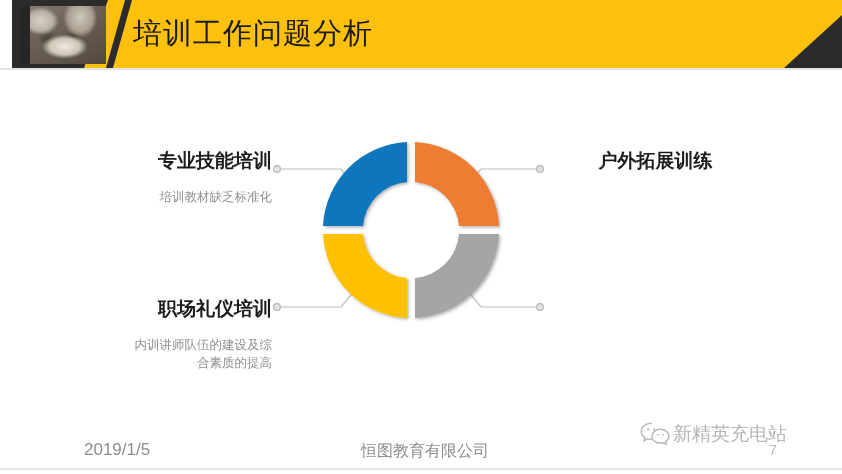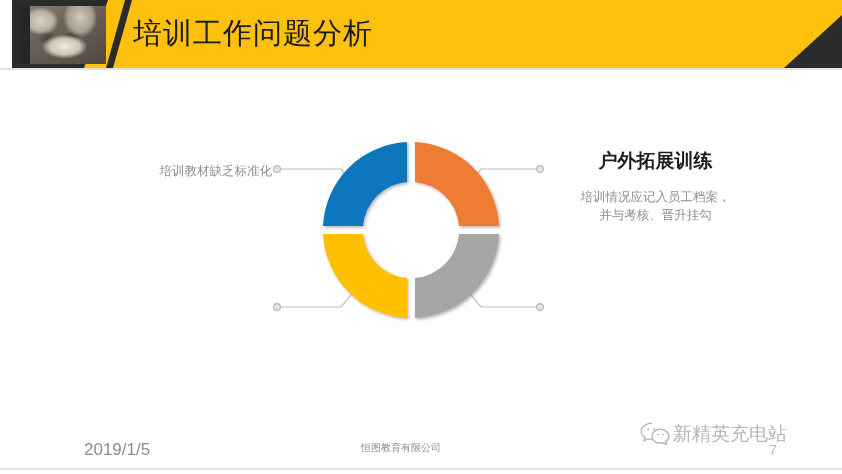--- a/index.html
+++ b/index.html
@@ -175,21 +175,21 @@
     position: absolute;
     left: 84px;
     top: 440px;
     font-size: 17px;
     color: #8d8d8d;
   }
   .footer-company {
     position: absolute;
     left: 361px;
     top: 441px;
-    font-size: 10px;
+    font-size: 16px;
     color: #8d8d8d;
   }
   .page-number {
     position: absolute;
     left: 769px;
     top: 442px;
     font-size: 14px;
     color: #b9b9b9;
   }
 
@@ -266,27 +266,31 @@
 
         <path filter="url(#segShadow)" fill="#ED7D31" d="M 104 12 A 88 88 0 0 1 188 96 L 148 96 A 48 48 0 0 0 104 52 Z"></path>
 
         <path filter="url(#segShadow)" fill="#FFC000" d="M 12 104 A 88 88 0 0 0 96 188 L 96 148 A 48 48 0 0 1 52 104 Z"></path>
 
         <path filter="url(#segShadow)" fill="#A5A5A5" d="M 188 104 A 88 88 0 0 1 104 188 L 104 148 A 48 48 0 0 0 148 104 Z"></path>
       </svg>
     </div>
 
     <div class="label right-align" id="label-tl">
+      <div class="title">专业技能培训</div>
       <div class="desc">培训教材缺乏标准化</div>
     </div>
 
+    <div class="label right-align" id="label-bl">
+      <div class="title">职场礼仪培训</div>
+      <div class="desc">内训讲师队伍的建设及综<br>合素质的提高</div>
+    </div>
 
     <div class="label left-align" id="label-tr">
       <div class="title">户外拓展训练</div>
-      <div class="desc">培训情况应记入员工档案，<br>并与考核、晋升挂勾</div>
     </div>
 
     <div class="label left-align" id="label-br">
     </div>
   </div>
 
   <div class="footer-date">2019/1/5</div>
   <div class="footer-company">恒图教育有限公司</div>
   <div class="page-number">7</div>
 

